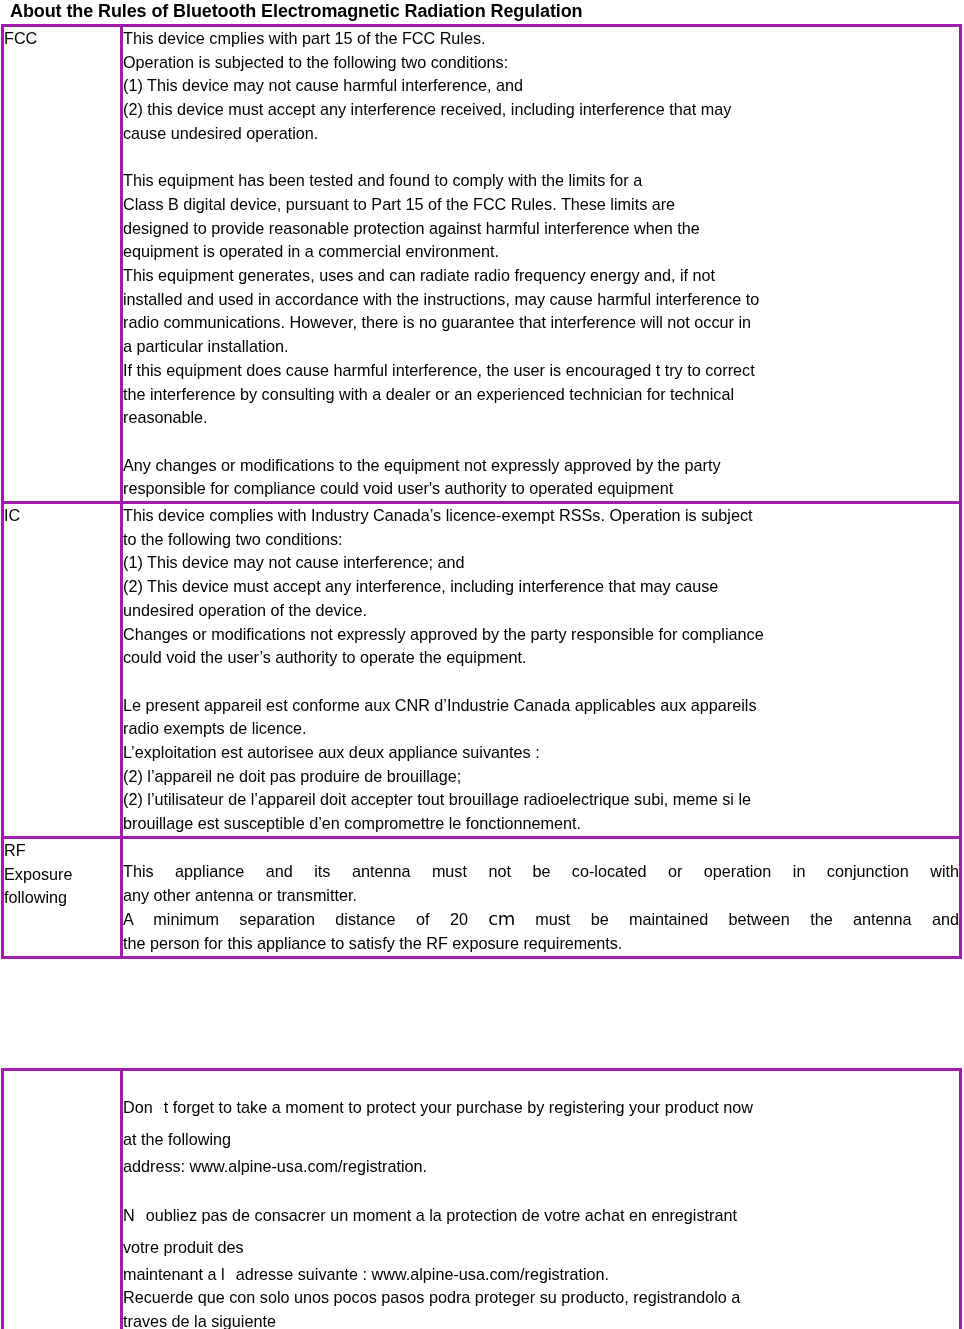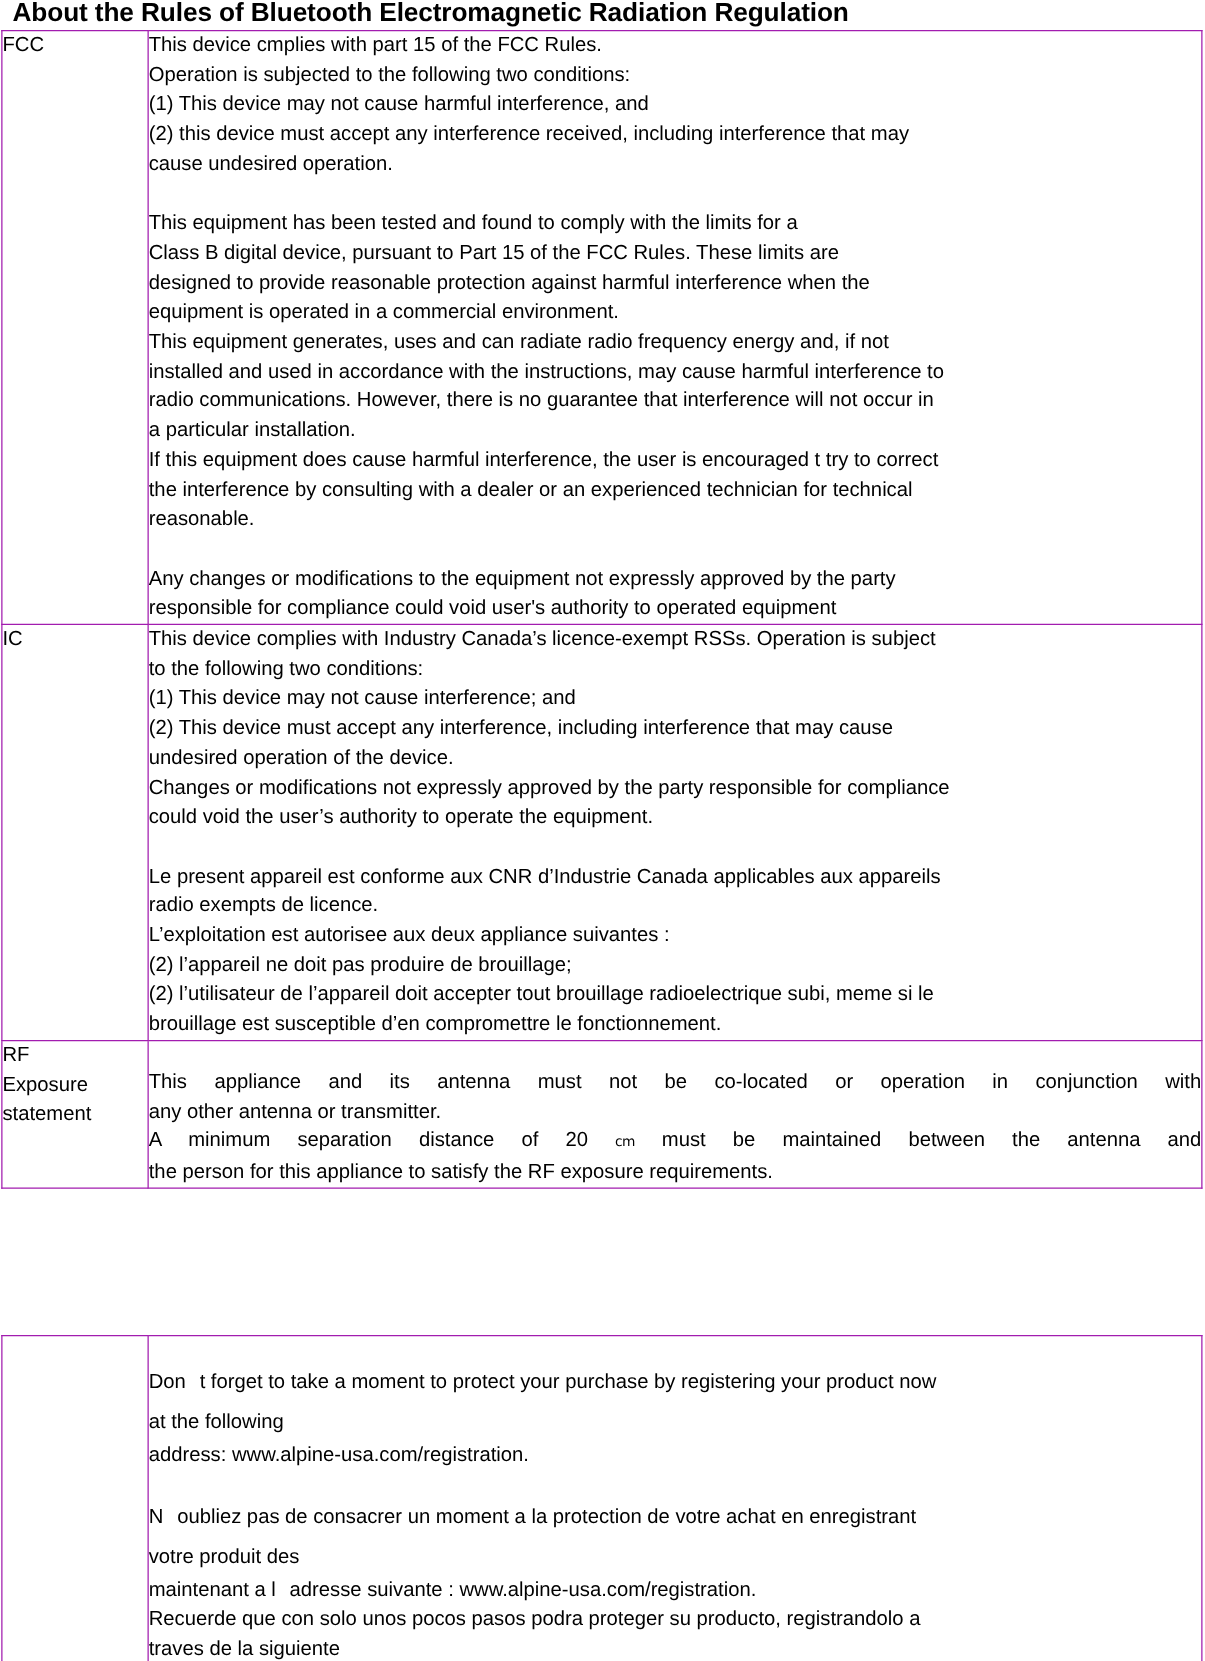--- a/index.html
+++ b/index.html
@@ -17,35 +17,35 @@
   .page {
     position: relative;
     width: 964px;
     height: 1329px;
     overflow: hidden;
   }
   .doc-heading {
     position: absolute;
     left: 10px;
     top: 0px;
-    font-size: 21px;
+    font-size: 18px;
     font-weight: bold;
     line-height: 22px;
     letter-spacing: -0.1px;
     white-space: nowrap;
   }
   table.reg-table {
     position: absolute;
     border-collapse: collapse;
     table-layout: fixed;
     width: 961px;
     left: 1px;
   }
   table.reg-table td {
-    border: 1px solid #a21caf;
+    border: 3px solid #a21caf;
     vertical-align: top;
     padding: 0;
     font-size: 16.2px;
     line-height: 23.7px;
   }
   td.label-cell {
     width: 116px;
     padding: 3px 0 3px 8px;
   }
   td.body-cell {
@@ -70,21 +70,21 @@
   }
   .blank-line {
     display: block;
     height: 23.7px;
   }
   .label-line {
     display: block;
   }
   .cjk-unit {
     font-family: "DejaVu Sans", sans-serif;
-    font-size: 11px;
+    font-size: 18px;
     letter-spacing: -0.5px;
   }
   #table-regulation {
     top: 24px;
   }
   #table-registration {
     top: 1068px;
   }
   td.registration-body {
     padding: 6px 10px 6px 10px;
@@ -161,21 +161,21 @@
             <span class="label-line">(2) l’utilisateur de l’appareil doit accepter tout brouillage radioelectrique subi, meme si le</span>
             <span class="label-line">brouillage est susceptible d’en compromettre le fonctionnement.</span>
           </div>
         </td>
       </tr>
 
       <tr>
         <td class="label-cell">
           <span class="label-line">RF</span>
           <span class="label-line">Exposure</span>
-          <span class="label-line">statement</span>
+          <span class="label-line">following</span>
         </td>
         <td class="body-cell">
           <div class="para justify">
             <span class="jline">This appliance and its antenna must not be co-located or operation in conjunction with</span>
             <span class="jline last">any other antenna or transmitter.</span>
             <span class="jline"><span>A minimum separation distance of 20</span> <span class="cjk-unit">cm</span> <span>must be maintained between the antenna and</span></span>
             <span class="jline last">the person for this appliance to satisfy the RF exposure requirements.</span>
           </div>
         </td>
       </tr>

